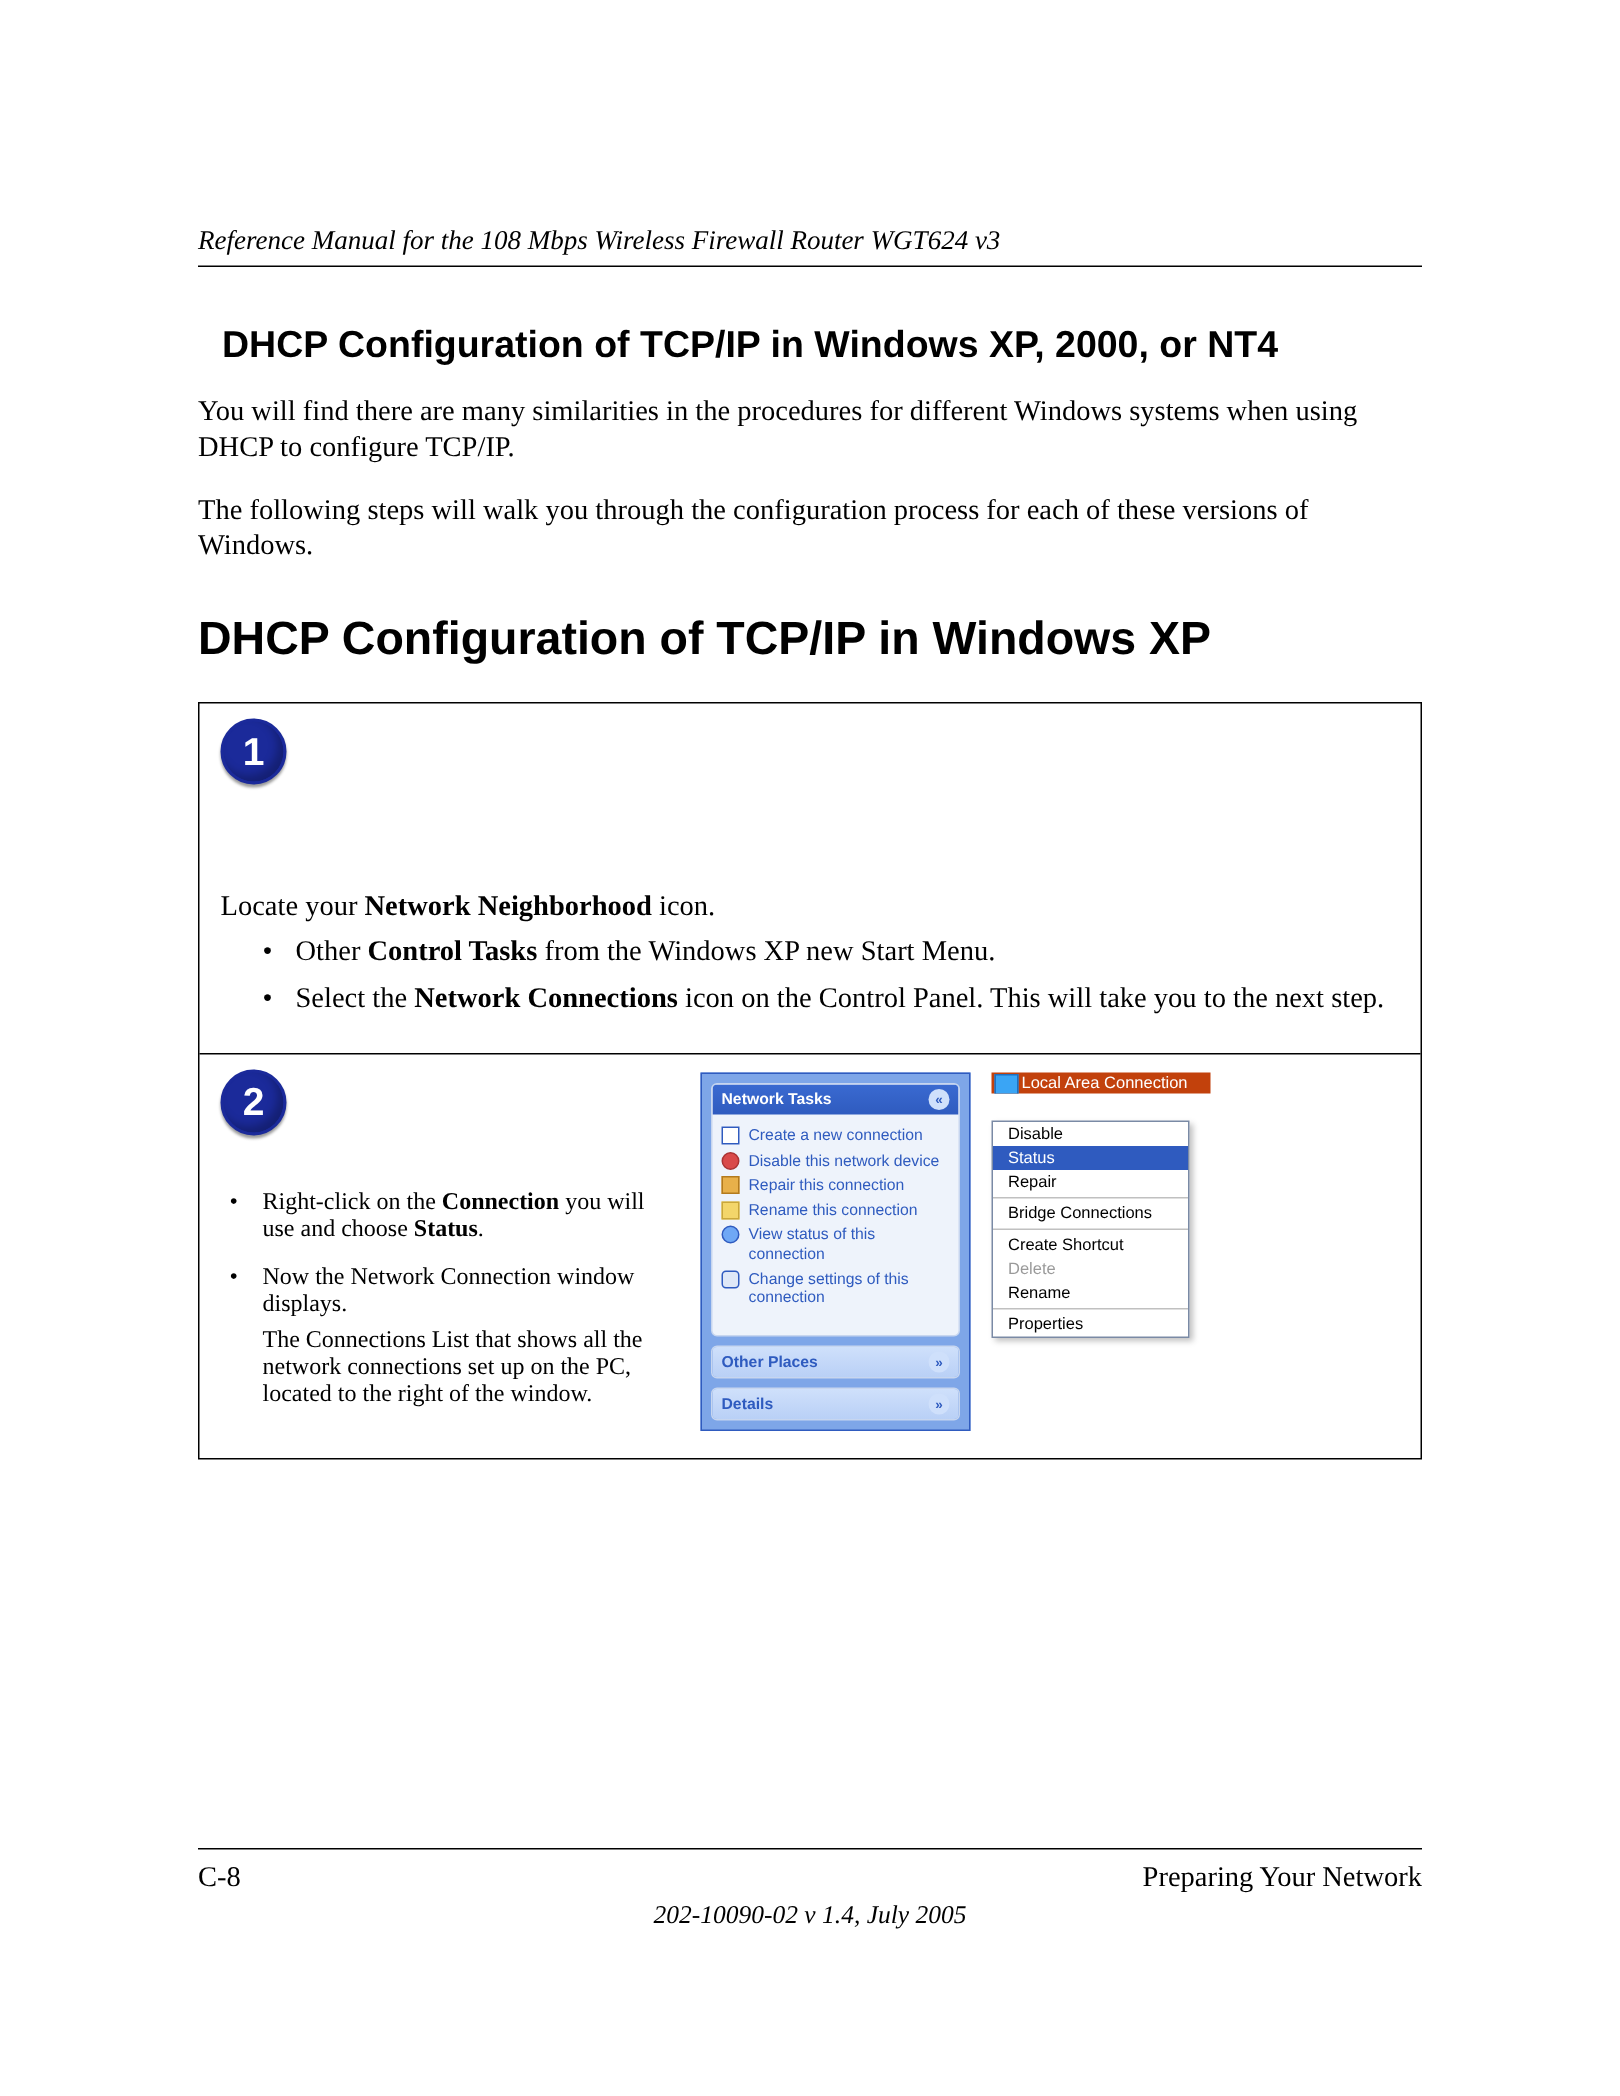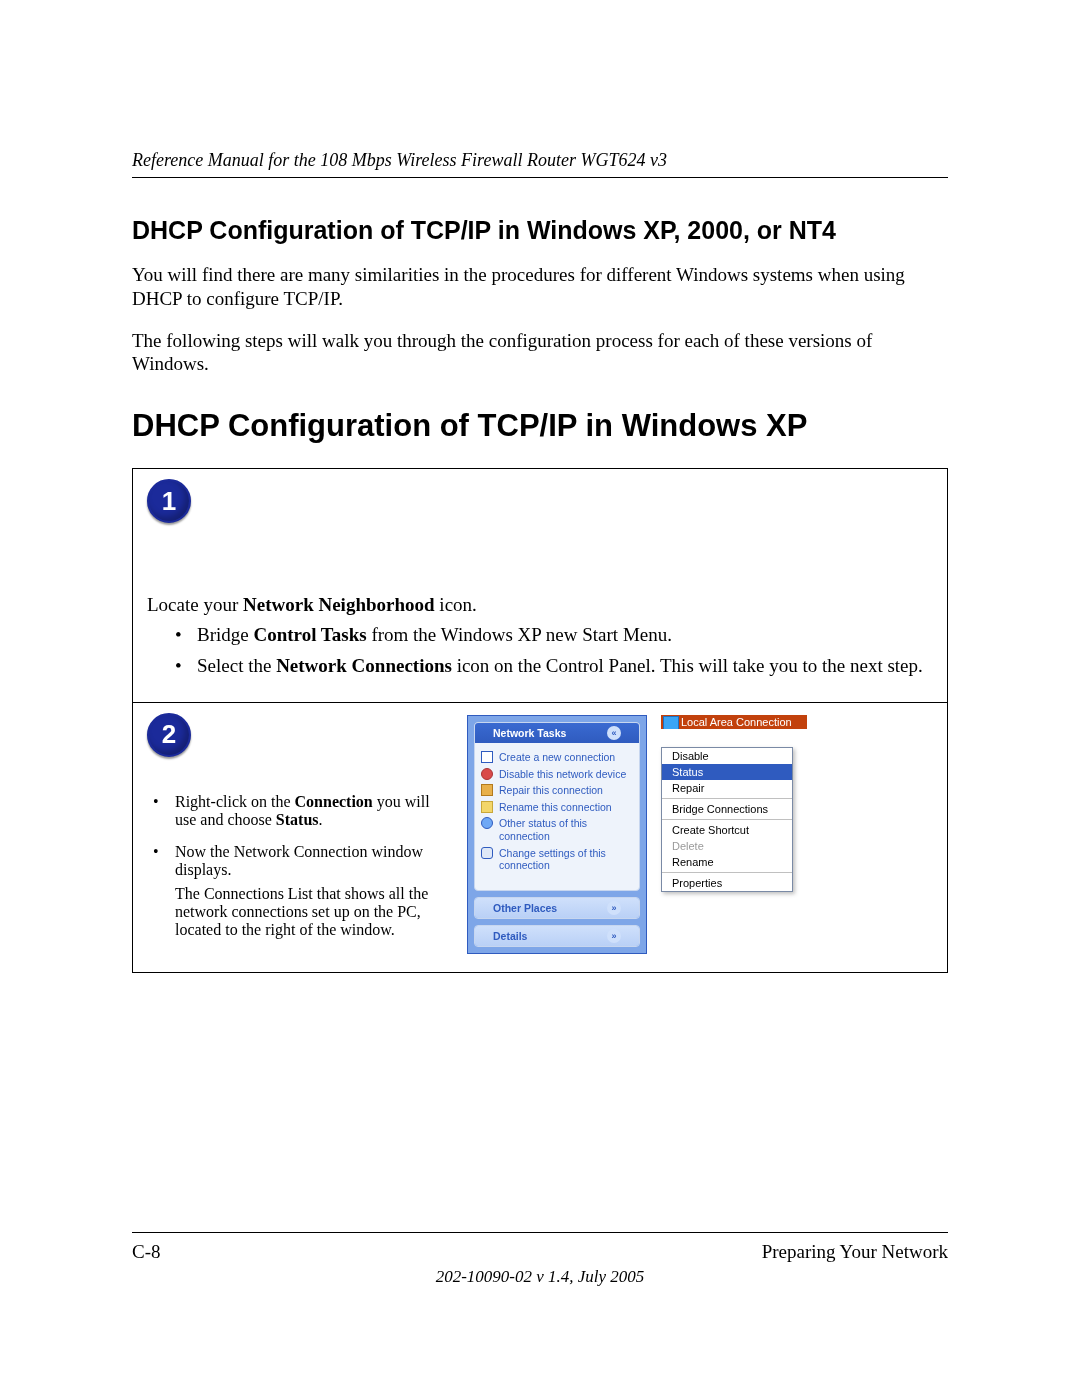--- a/index.html
+++ b/index.html
@@ -24,21 +24,21 @@
   }
   hr.rule {
     border: none;
     border-top: 1.5px solid #000;
     margin: 0;
   }
   h1.section {
     font-family: Arial, Helvetica, sans-serif;
     font-weight: bold;
     font-size: 25px;
-    margin: 38px 0 18px 0;
+    margin: 38px 0 18px 16px;
   }
   h2.sub {
     font-family: Arial, Helvetica, sans-serif;
     font-weight: bold;
     font-size: 31px;
     margin: 32px 0 24px 0;
   }
   p.body {
     font-size: 19px;
     line-height: 1.25;
@@ -132,21 +132,21 @@
     margin: 6px;
     background: #eef3fb;
     border: 1px solid #c7d6ef;
     border-radius: 4px;
     overflow: hidden;
   }
   .xp-sec-head {
     background: linear-gradient(#3a6ad1, #2f5bbf);
     color: #fff;
     font-weight: bold;
-    padding: 3px 18px;
+    padding: 3px 6px;
     display: flex;
     justify-content: space-between;
     align-items: center;
   }
   .xp-sec-head.collapsed {
     background: linear-gradient(#cfe0fb, #b9d0f6);
     color: #2f5bbf;
   }
   .xp-chevron {
     width: 14px; height: 14px;
@@ -257,21 +257,21 @@
   <div class="steps">
 
     <div class="step">
       <div class="step1-top">
         <div class="badge">1</div>
       </div>
       <div class="step-body">
         <span>Locate your </span><b>Network Neighborhood</b><span> icon.</span>
         <ul class="bullets">
           <li>
-            <span>Bridge </span><b>Control Tasks</b><span> from the Windows XP new Start Menu.</span>
+            <span>Other </span><b>Control Tasks</b><span> from the Windows XP new Start Menu.</span>
           </li>
           <li>
             <span>Select the </span><b>Network Connections</b><span> icon on the Control Panel.  This will take you to the next step.</span>
           </li>
         </ul>
       </div>
     </div>
 
     <div class="step">
       <div class="step2-flex">
@@ -296,21 +296,21 @@
               <div class="xp-section">
                 <div class="xp-sec-head">
                   <span>Network Tasks</span>
                   <span class="xp-chevron">«</span>
                 </div>
                 <div class="xp-items">
                   <div class="xp-item"><span class="ic"></span><span>Create a new connection</span></div>
                   <div class="xp-item"><span class="ic red"></span><span>Disable this network device</span></div>
                   <div class="xp-item"><span class="ic wrench"></span><span>Repair this connection</span></div>
                   <div class="xp-item"><span class="ic folder"></span><span>Rename this connection</span></div>
-                  <div class="xp-item"><span class="ic eye"></span><span>Other status of this connection</span></div>
+                  <div class="xp-item"><span class="ic eye"></span><span>View status of this connection</span></div>
                   <div class="xp-item"><span class="ic gear"></span><span>Change settings of this connection</span></div>
                 </div>
               </div>
               <div class="xp-section">
                 <div class="xp-sec-head collapsed">
                   <span>Other Places</span>
                   <span class="xp-chevron">»</span>
                 </div>
               </div>
               <div class="xp-section">

